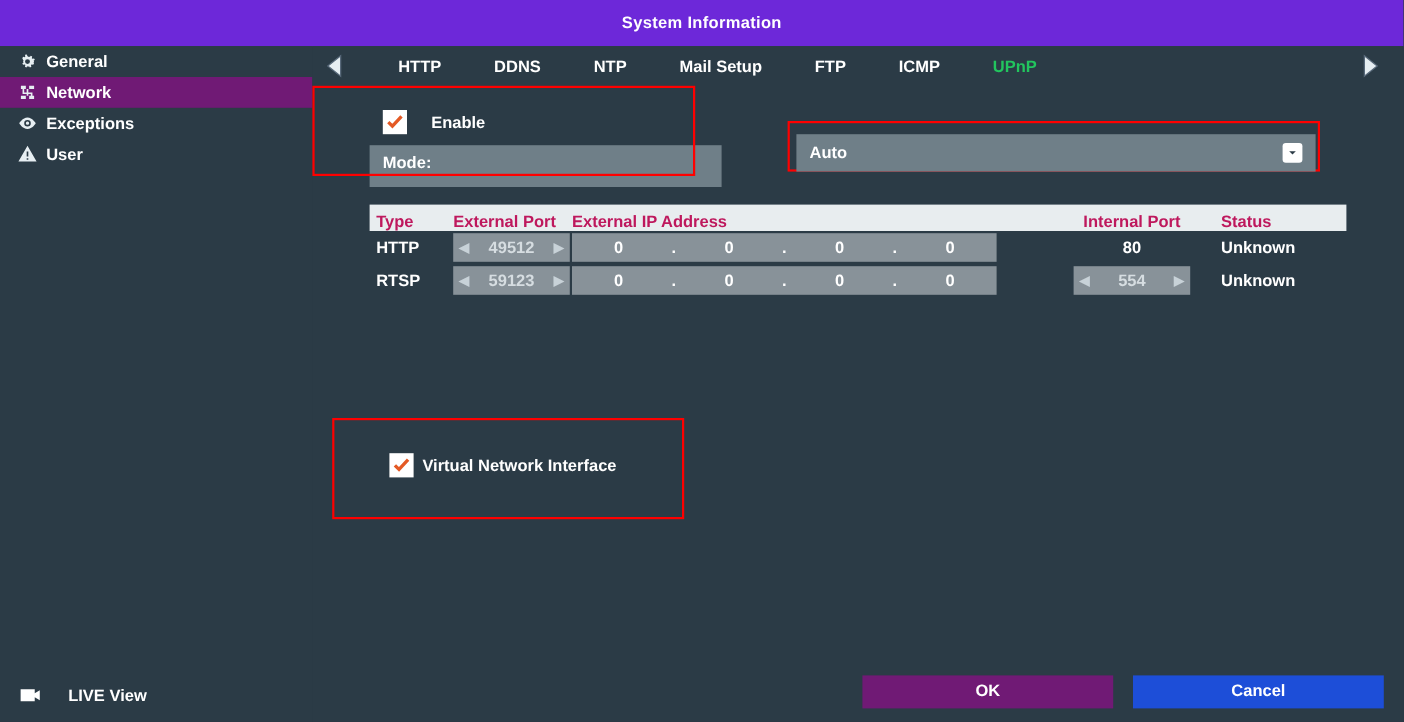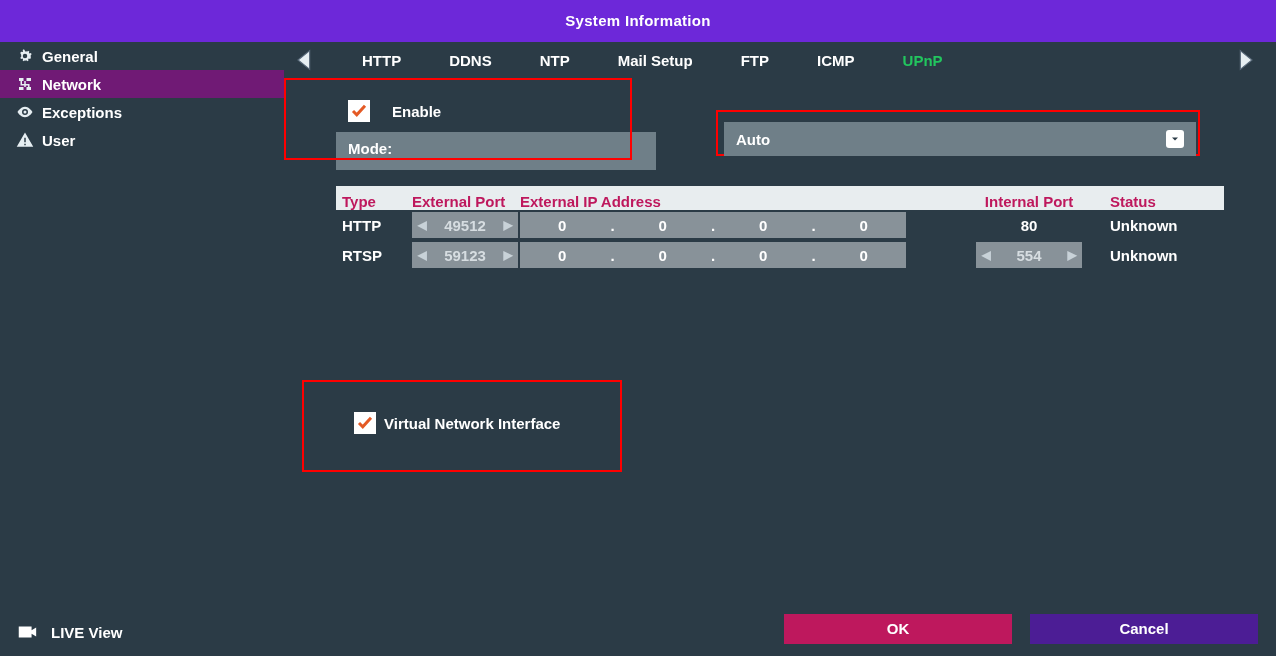--- a/index.html
+++ b/index.html
@@ -4,21 +4,21 @@
 <style>
 *{box-sizing:border-box;margin:0;padding:0;font-family:Arial,sans-serif}
 body{background:#2b3b46;color:#fff;width:1276px;height:656px;overflow:hidden;font-weight:bold;font-size:15px}
 .header{height:42px;line-height:42px;text-align:center;background:#6d28d9;letter-spacing:.3px}
 .container{display:flex;height:614px}
 .sidebar{width:292px;background:#2b3b46;display:flex;flex-direction:column}
 .nav-item{height:28px;display:flex;align-items:center;padding:0 10px 0 16px;gap:8px;cursor:pointer}
 .nav-item.active{background:#701a75}
 .nav-item svg{width:18px;height:18px;fill:#e6eef2}
 .nav-spacer{flex:1}
-.live-view{height:48px;display:flex;align-items:center;padding:0 10px 0 16px;gap:13px}
+.live-view{height:48px;display:flex;align-items:center;padding:0 10px 0 16px;gap:24px}
 .main{flex:1;background:#2b3b46;position:relative}
 .tabrow{height:36px;display:flex;align-items:center;padding:0 10px 0 0}
 .arrow-btn{width:42px;height:36px;display:flex;align-items:center;justify-content:center;cursor:pointer}
 .arrow-btn.right{margin-left:auto}
 .tabs{display:flex;gap:48px;margin-left:36px;align-items:center;height:36px}
 .tab{color:#fff;font-weight:bold;cursor:pointer}
 .tab.active{color:#22c55e}
 .content{padding:6px 52px 0 52px;position:relative}
 .hl{border:2px solid #ff0000;position:absolute;pointer-events:none}
 .enable-row{display:flex;align-items:center;gap:22px;padding:16px 12px 10px 12px}
@@ -42,22 +42,22 @@
 .spinner{display:flex;align-items:center;background:#889299;height:26px;width:106px}
 .spinner .sa{width:20px;text-align:center;color:#c8d2d8;cursor:pointer;font-size:12px}
 .spinner .sv{flex:1;text-align:center;color:#d6dde1}
 .spinner.ip{width:386px}
 .spinner.ip .seg{flex:1;text-align:center}
 .spinner.ip .dot{width:16px;text-align:center;color:#fff}
 .vni{position:relative;margin-top:120px}
 .vni-row{display:flex;align-items:center;gap:8px;padding:22px 18px}
 .btnbar{position:absolute;bottom:12px;right:18px;display:flex;gap:18px}
 .btn{width:228px;height:30px;line-height:30px;text-align:center;cursor:pointer;font-weight:bold}
-.btn.ok{background:#be185d}
-.btn.cancel{background:#4c1d95}
+.btn.ok{background:#701a75}
+.btn.cancel{background:#1d4ed8}
 </style>
 </head>
 <body>
 
 <div class="header">System Information</div>
 <div class="container">
   <div class="sidebar">
     <div class="nav-item">
       <svg viewBox="0 0 24 24">
           <path d="M19.4 13l.6-1-.6-1 1.5-1.2-1-1.7-1.9.5-.8-.8.5-1.9-1.7-1-1.2 1.5-1-.6-1 .6L10.6 3l-1.7 1 .5 1.9-.8.8-1.9-.5-1 1.7L7.2 11l-.6 1 .6 1-1.5 1.2 1 1.7 1.9-.5.8.8-.5 1.9 1.7 1 1.2-1.5 1 .6 1-.6 1.2 1.5 1.7-1-.5-1.9.8-.8 1.9.5 1-1.7L19.4 13zM12 15a3 3 0 1 1 0-6 3 3 0 0 1 0 6z"></path>

